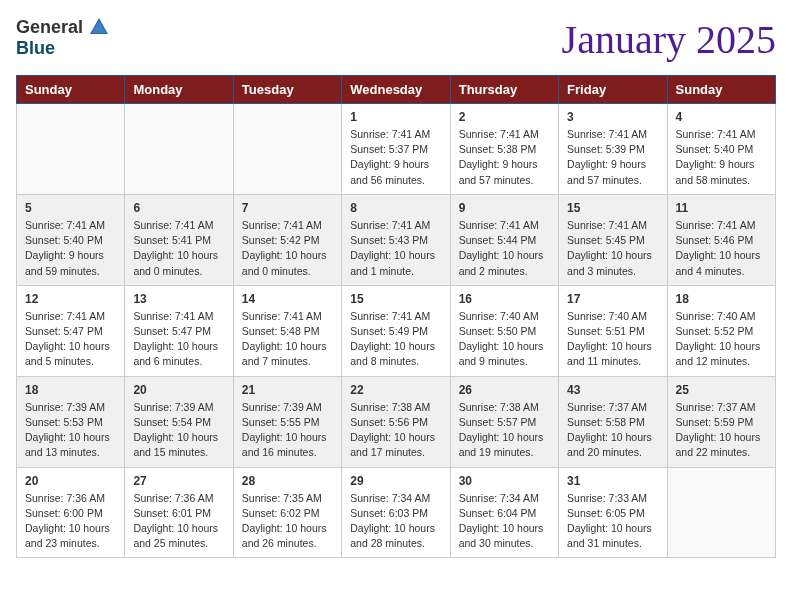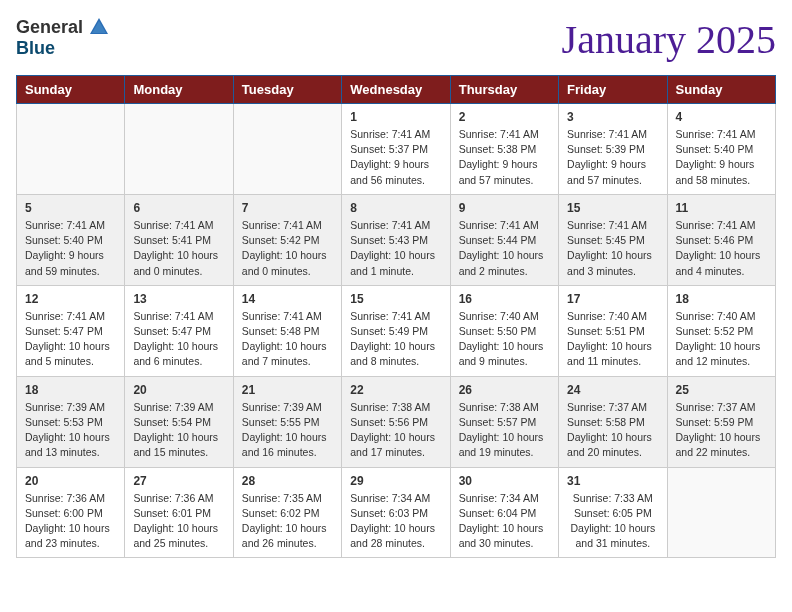--- a/index.html
+++ b/index.html
@@ -289,21 +289,21 @@
 and 17 minutes.</div>
         </td>
         <td>
           <div class="day-number">26</div>
           <div class="day-info" style="white-space: pre-line;">Sunrise: 7:38 AM
 Sunset: 5:57 PM
 Daylight: 10 hours
 and 19 minutes.</div>
         </td>
         <td>
-          <div class="day-number">24</div>
+          <div class="day-number">43</div>
           <div class="day-info" style="white-space: pre-line;">Sunrise: 7:37 AM
 Sunset: 5:58 PM
 Daylight: 10 hours
 and 20 minutes.</div>
         </td>
         <td>
           <div class="day-number">25</div>
           <div class="day-info" style="white-space: pre-line;">Sunrise: 7:37 AM
 Sunset: 5:59 PM
 Daylight: 10 hours
@@ -341,21 +341,21 @@
         </td>
         <td>
           <div class="day-number">30</div>
           <div class="day-info" style="white-space: pre-line;">Sunrise: 7:34 AM
 Sunset: 6:04 PM
 Daylight: 10 hours
 and 30 minutes.</div>
         </td>
         <td>
           <div class="day-number">31</div>
-          <div class="day-info" style="white-space: pre-line; text-align: center;">Sunrise: 7:33 AM
+          <div class="day-info" style="white-space: pre-line;">Sunrise: 7:33 AM
 Sunset: 6:05 PM
 Daylight: 10 hours
 and 31 minutes.</div>
         </td>
         <td class="empty-cell"></td>
       </tr>
     </tbody>
 </table>
 
 </body></html>

